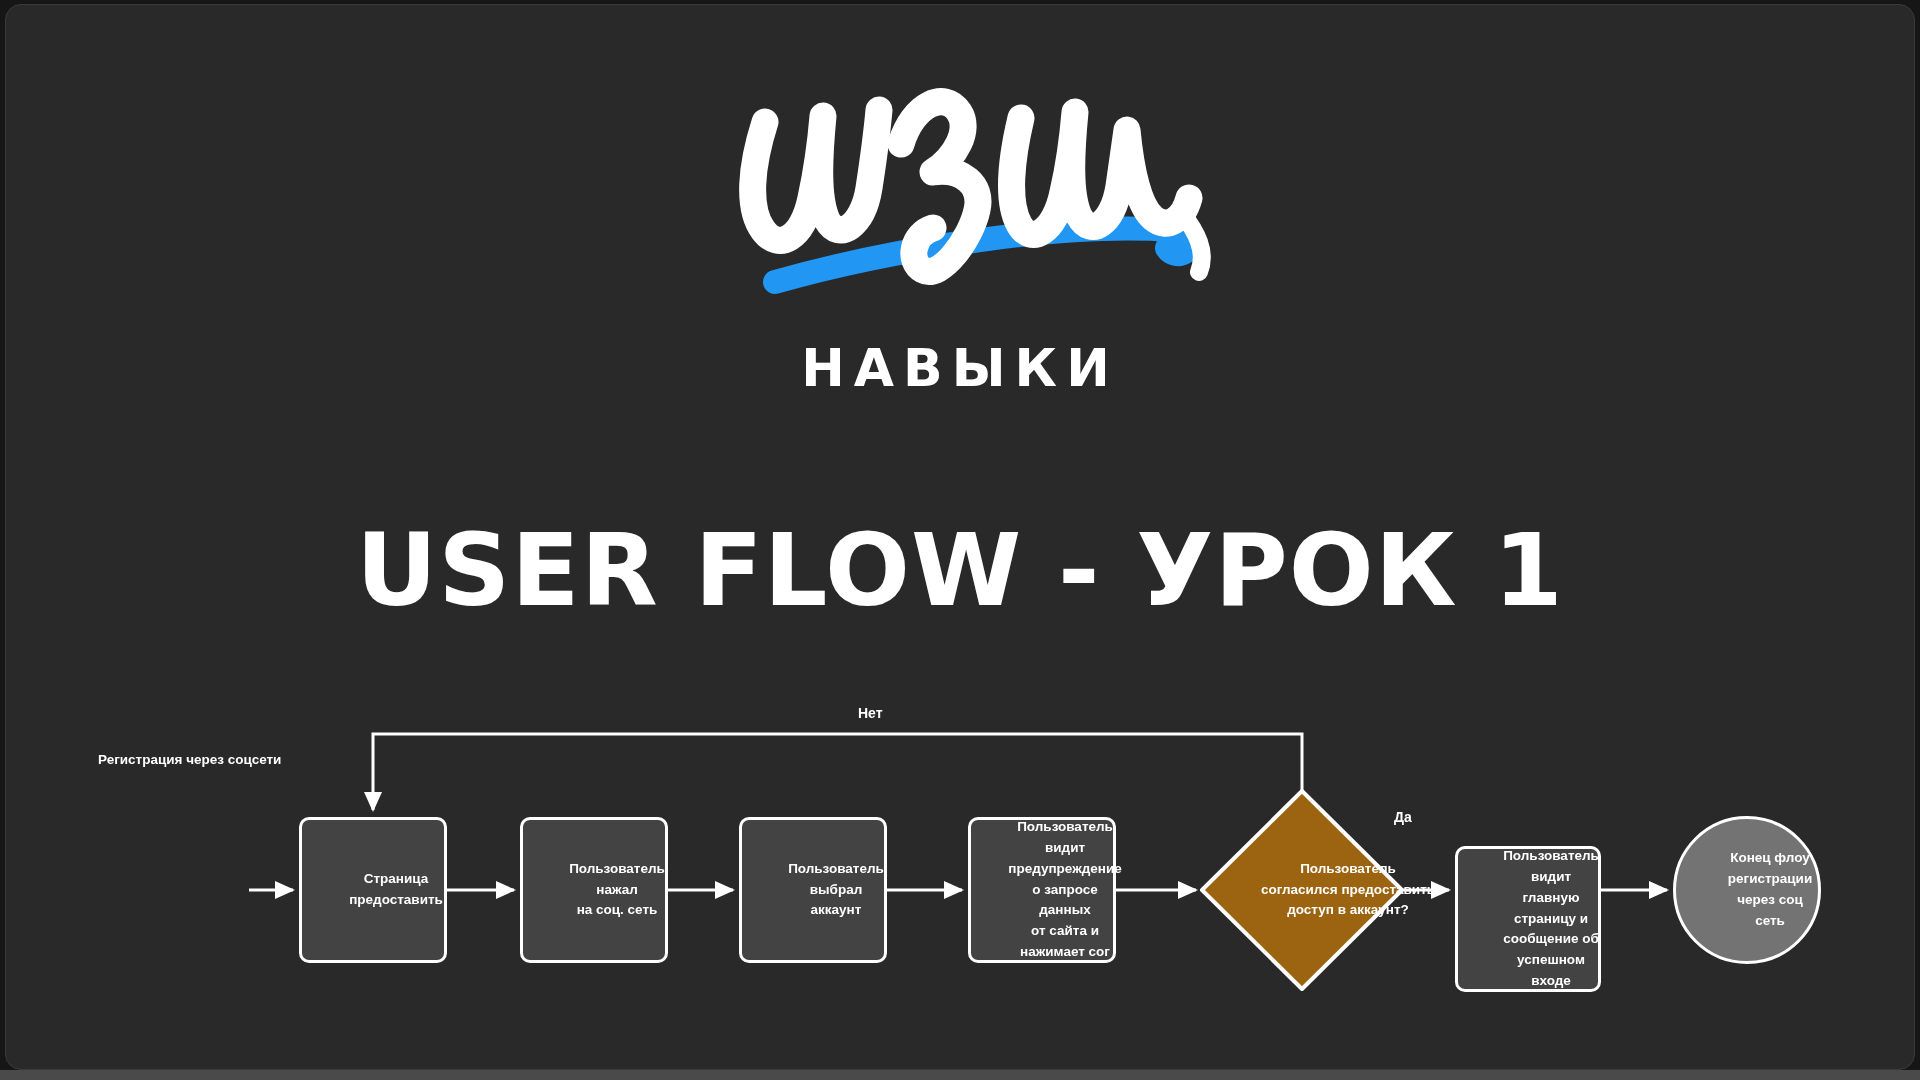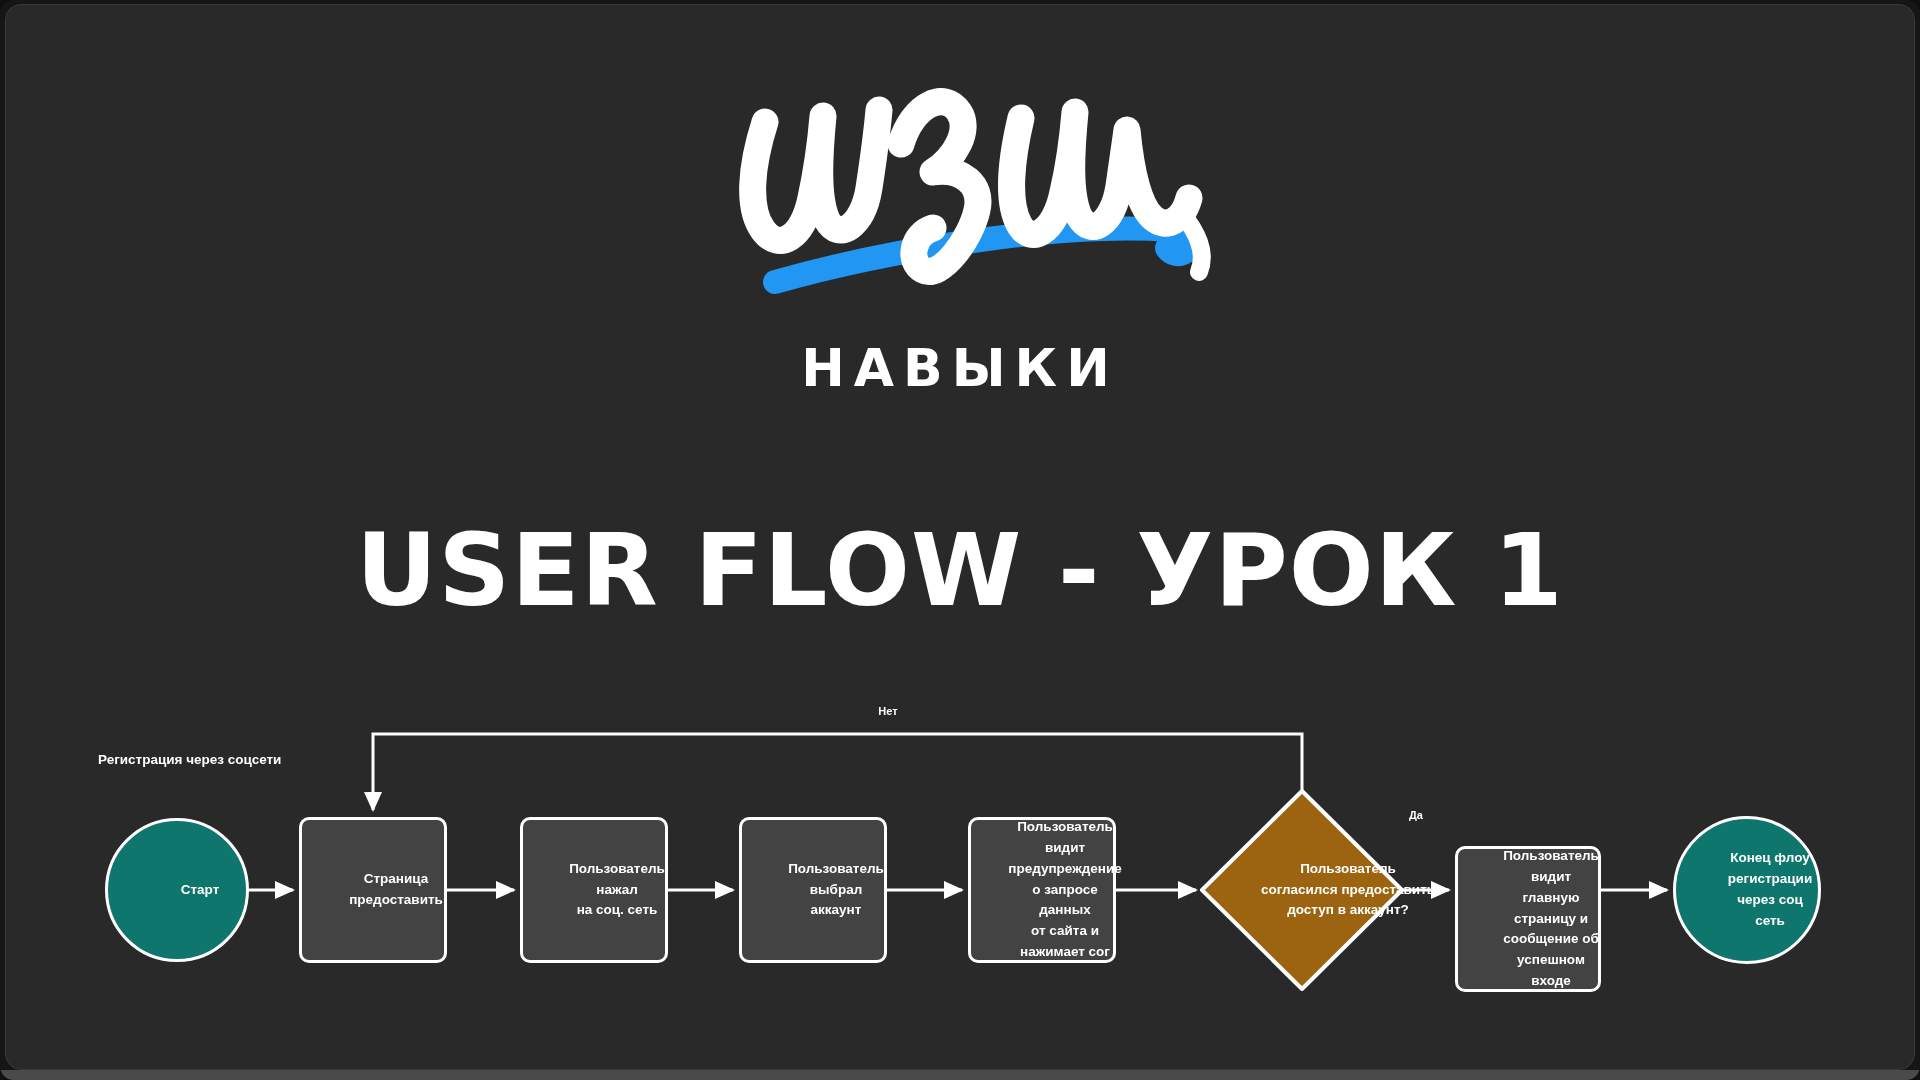--- a/index.html
+++ b/index.html
@@ -1,19 +1,19 @@
 <!DOCTYPE html>
 <html><head>
 <meta charset="utf-8">
 <style>
   html,body{margin:0;padding:0;background:#101010;}
   .canvas{
     position:relative;width:1920px;height:1080px;overflow:hidden;
     background:#161616;
-    font-family:"Liberation Sans",sans-serif;color:#ffffff;border-radius:14px;
+    font-family:"Liberation Sans",sans-serif;color:#ffffff;
   }
   .card{
     position:absolute;left:5px;top:4px;right:5px;bottom:10px;
     background:#292929;border:1px solid #3a3a3a;border-radius:16px;
   }
   .bottom-strip{
     position:absolute;left:0;right:0;bottom:0;height:10px;background:#4a4a4a;
   }
   
   .logo{position:absolute;left:735px;top:80px;width:490px;height:218px;}
@@ -34,30 +34,30 @@
     position:absolute;left:98px;top:752px;
     font-size:13.5px;font-weight:700;
   }
   .node{
     position:absolute;display:flex;align-items:center;justify-content:center;
     text-align:center;font-size:13.5px;font-weight:700;line-height:1.55;
     white-space:pre-line;
     padding-left:46px;
   }
   .node.circle{
-    background:#0f766e;border:3px solid #ffffff;border-radius:50%;
+    background:#737373;border:3px solid #ffffff;border-radius:50%;
     box-sizing:border-box;
   }
   .node.rect{
     background:#434343;border:3px solid #ffffff;border-radius:10px;
     box-sizing:border-box;
   }
   .node.diamond-text{background:transparent;border:none;}
   .edge-label{
-    position:absolute;font-size:11px;font-weight:700;text-align:center;
+    position:absolute;font-size:14px;font-weight:700;
   }
 </style>
 </head>
 <body>
 
 <div class="canvas">
   <div class="card"></div>
   <div class="bottom-strip"></div>
 
   <div class="logo">
@@ -92,21 +92,20 @@
       <line x1="1116" y1="890" x2="1196" y2="890" marker-end="url(#arrow)"></line>
       <line x1="1402" y1="890" x2="1449" y2="890" marker-end="url(#arrow)"></line>
       <line x1="1601" y1="890" x2="1667" y2="890" marker-end="url(#arrow)"></line>
       <path d="M1302 791 L1302 734 L373 734 L373 810" marker-end="url(#arrow)"></path>
     </g>
     <polygon points="1302,791 1402,890 1302,989 1202,890" fill="#9c6410" stroke="#ffffff" stroke-width="4" stroke-linejoin="round"></polygon>
   </svg>
 
   <div class="section-label">Регистрация через соцсети</div>
 
-  <div class="node circle" style="left:105px;top:818px;width:144px;height:144px;">Старт</div>
 
   <div class="node rect" style="left:299px;top:817px;width:148px;height:146px;">Страница
 предоставить</div>
 
   <div class="node rect" style="left:520px;top:817px;width:148px;height:146px;">Пользователь
 нажал
 на соц. сеть</div>
 
   <div class="node rect" style="left:739px;top:817px;width:148px;height:146px;">Пользователь
 выбрал

